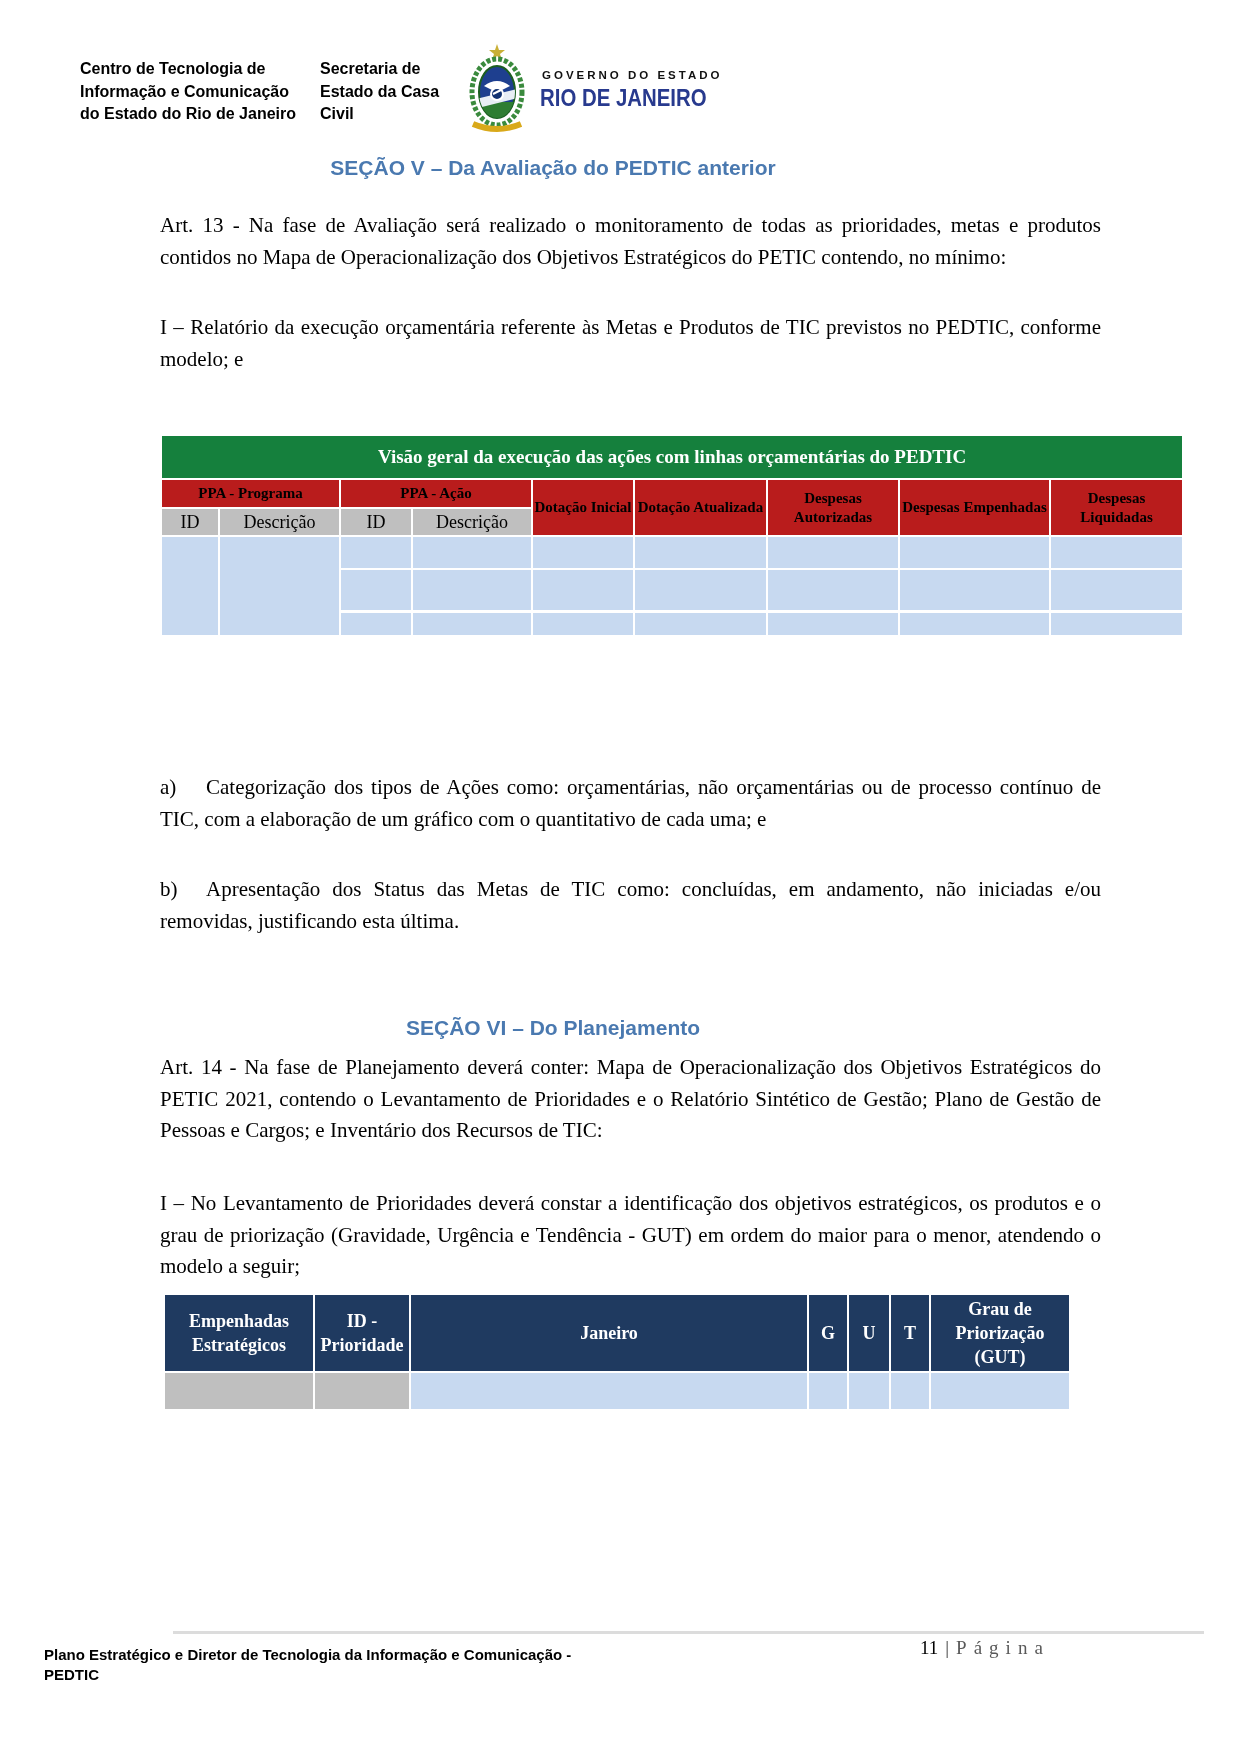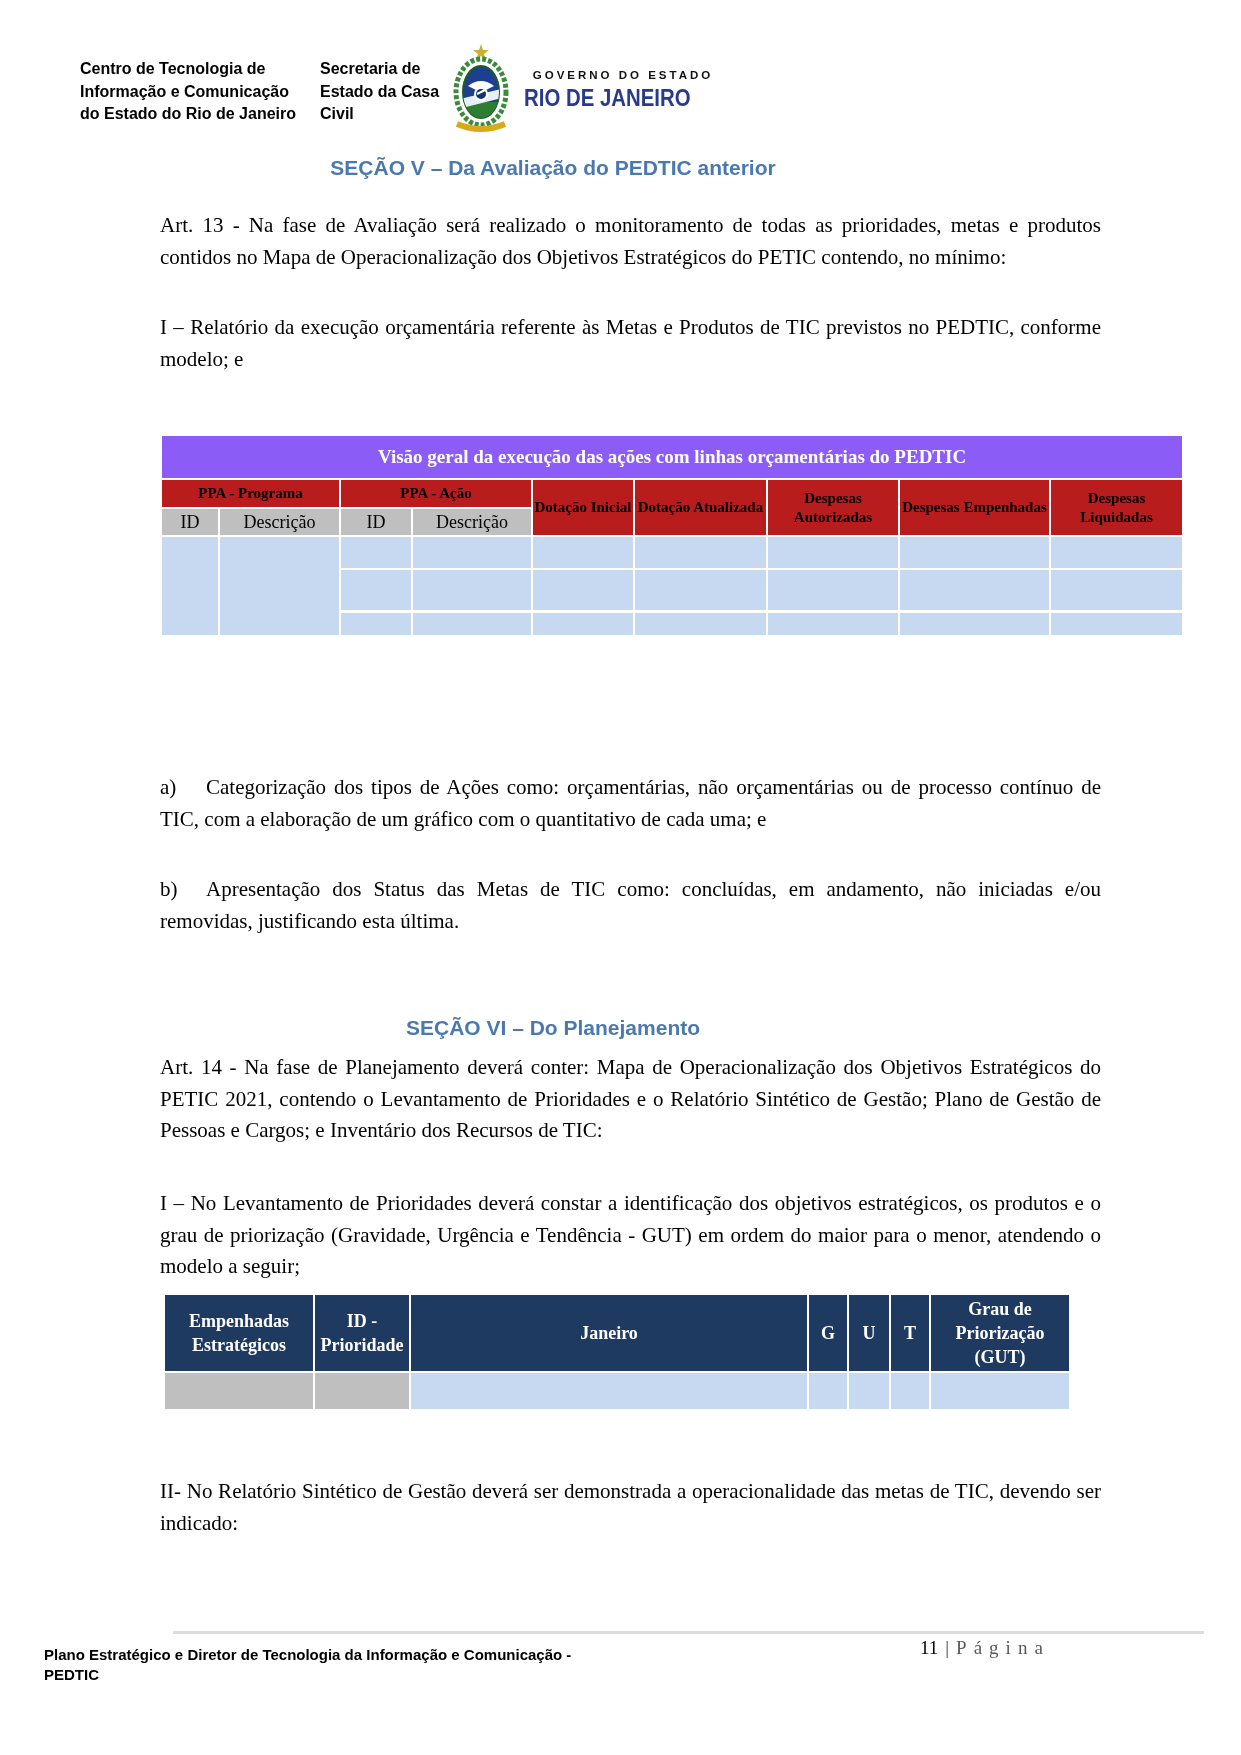--- a/index.html
+++ b/index.html
@@ -3,39 +3,39 @@
 <meta charset="utf-8">
 <style>
   html,body{margin:0;padding:0;background:#ffffff;}
   .page{position:relative;width:1241px;height:1755px;background:#ffffff;overflow:hidden;
         font-family:"Liberation Serif","DejaVu Serif",serif;color:#000;}
 
   
   .org{position:absolute;top:58px;font:bold 16px/22.5px "Liberation Sans","DejaVu Sans",sans-serif;color:#000;}
   .org1{left:80px;}
   .org2{left:320px;}
-  .logo{position:absolute;left:450px;top:42px;display:flex;align-items:center;text-align:center;}
+  .logo{position:absolute;left:466px;top:42px;display:flex;align-items:center;}
   .logo svg{display:block;}
   .logo-text{margin-left:12px;}
   .gov{font:bold 11.5px "Liberation Sans","DejaVu Sans",sans-serif;letter-spacing:3px;color:#111;margin:4px 0 3px 2px;white-space:nowrap;}
   .rj{font:bold 24px "Liberation Sans","DejaVu Sans",sans-serif;color:#283A8E;letter-spacing:0px;
       transform:scaleX(0.85);transform-origin:left center;white-space:nowrap;}
 
   
   .stitle{position:absolute;left:160px;width:786px;margin:0;text-align:center;
           font:bold 21px "Liberation Sans","DejaVu Sans",sans-serif;color:#4A79B0;}
   .para{position:absolute;left:160px;width:941px;margin:0;
         font-size:21px;line-height:31.6px;text-align:justify;}
   .li-label{display:inline-block;width:46px;}
 
   
   table{border-collapse:collapse;table-layout:fixed;position:absolute;}
   td{border:2px solid #ffffff;text-align:center;vertical-align:middle;padding:0;overflow:hidden;}
   .t1{left:160px;top:434px;width:1022px;}
-  .t1-title td{background:#8b5cf6;color:#ffffff;font-weight:bold;font-size:19px;height:42px;}
+  .t1-title td{background:#15803d;color:#ffffff;font-weight:bold;font-size:19px;height:42px;}
   .hdr-g{background:#b91c1c;font-weight:bold;font-size:15px;height:27px;line-height:1.25;}
   .hdr-s{background:#BFBFBF;font-size:18px;height:26px;font-weight:normal;}
   .blue{background:#C7D9F0;}
   .r1 td{height:31px;} .r2 td{height:40px;} .r3 td{height:22px;border-top:3px solid #fff;}
 
   .t2{left:163px;top:1293px;width:906px;}
   .t2-head td{background:#1F3A60;color:#ffffff;font-weight:bold;font-size:18px;height:76px;line-height:1.35;}
   .t2-body td{height:36px;}
   .t2-body .gcell{background:#BFBFBF;}
 
@@ -198,21 +198,20 @@
       <td class="gcell"></td>
       <td class="blue"></td>
       <td class="blue"></td>
       <td class="blue"></td>
       <td class="blue"></td>
       <td class="blue"></td>
     </tr>
   </tbody>
     </table>
 
-  <p class="para" style="top:1476px;">II- No Relatório Sintético de Gestão deverá ser demonstrada a operacionalidade das metas de TIC, devendo ser indicado:</p>
 
   <div class="footer-line"></div>
   <div class="footer-left">
     <div>Plano Estratégico e Diretor de Tecnologia da Informação e Comunicação -</div>
     <div>PEDTIC</div>
   </div>
   <div class="page-num">
     <span class="num">11</span><span class="pipe">|</span><span class="plabel">Página</span>
   </div>
 

